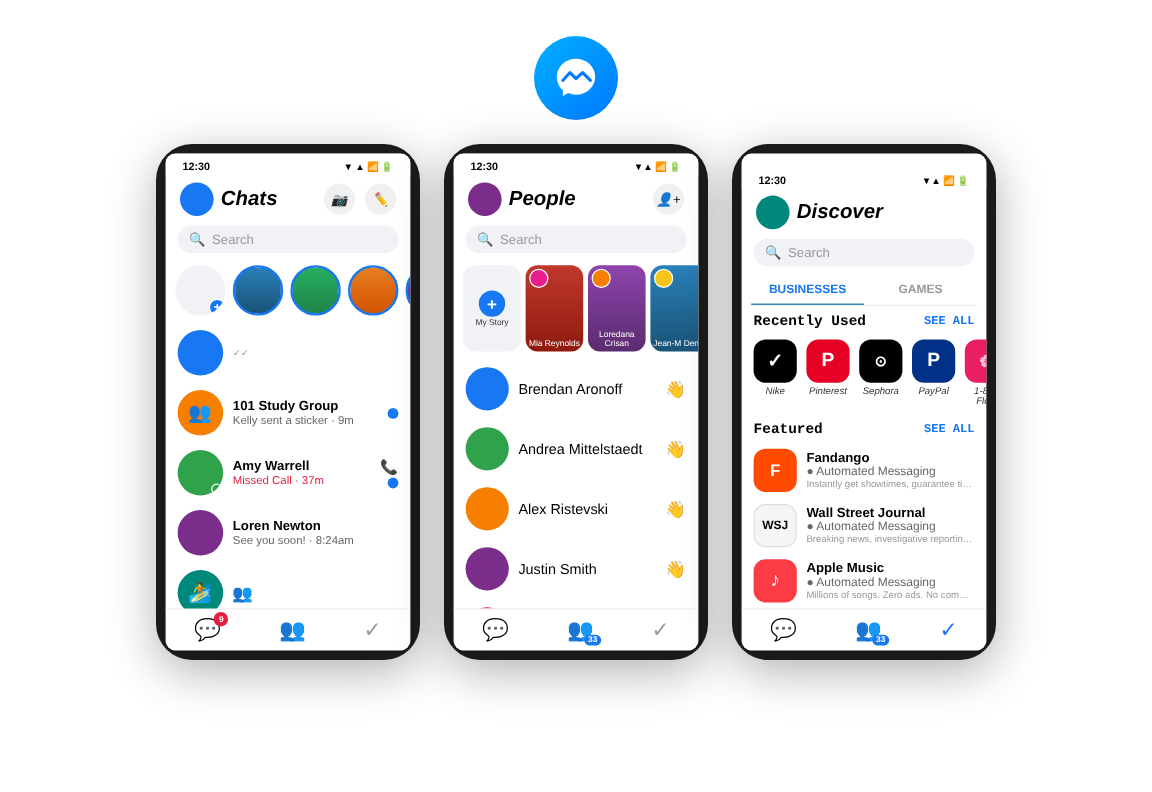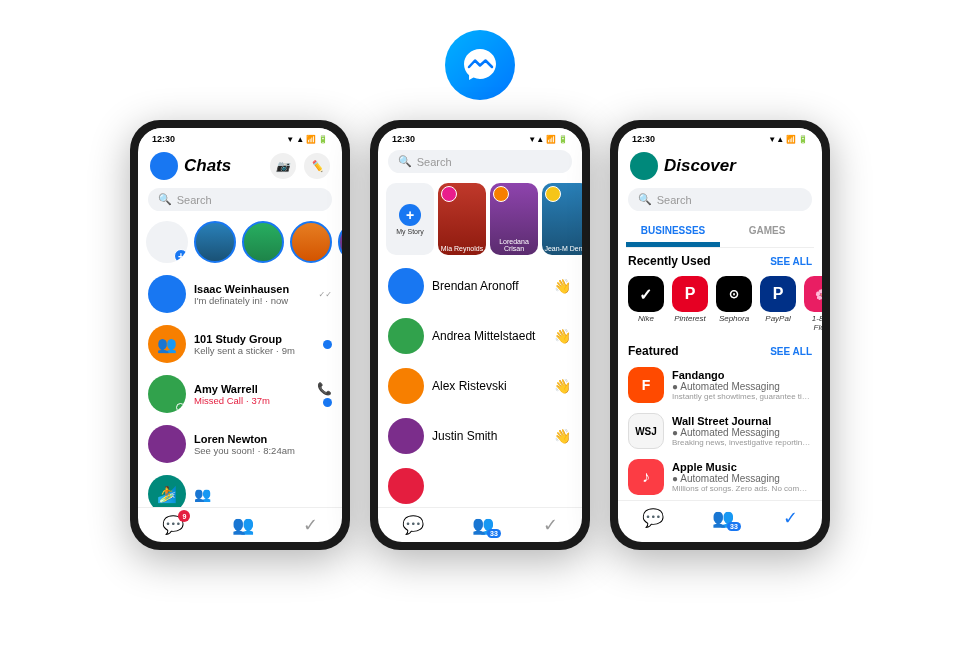--- a/index.html
+++ b/index.html
@@ -52,24 +52,25 @@
       border-radius: 30px;
       padding: 8px;
       box-shadow: 0 10px 40px rgba(0,0,0,0.3);
       position: relative;
       flex-shrink: 0;
     }
     .phone-screen {
       width: 100%;
       height: 100%;
       background: #fff;
-      border-radius: 24px;
+      border-radius: 8px;
       overflow: hidden;
       display: flex;
       flex-direction: column;
+      justify-content: flex-end;
     }
 
     
     .phone-top-bar {
       background: #fff;
       display: flex;
       justify-content: space-between;
       align-items: center;
       padding: 6px 14px 2px;
       font-size: 9px;
@@ -387,28 +388,29 @@
     .tab-item {
       flex: 1;
       text-align: center;
       padding: 6px 0;
       font-size: 10px;
       font-weight: 600;
       color: #999;
     }
     .tab-item.active {
       color: #1877f2;
-      border-bottom: 5px solid #0369a1;
+      border-bottom: 1px solid #0369a1;
     }
 
     .section-header {
       display: flex;
       justify-content: space-between;
       align-items: center;
       padding: 6px 10px 4px;
+      font-family: Liberation Mono, monospace;
     }
     .section-title {
       font-size: 12px;
       font-weight: 700;
       color: #000;
     }
     .see-all {
       font-size: 10px;
       color: #1877f2;
       font-weight: 600;
@@ -544,24 +546,20 @@
         </div>
         <div class="story-item sc-blue" style="background:linear-gradient(180deg,#2980b9,#1a5276);"></div>
         <div class="story-item sc-green" style="background:linear-gradient(180deg,#27ae60,#1e8449);"></div>
         <div class="story-item sc-orange" style="background:linear-gradient(180deg,#e67e22,#d35400);"></div>
         <div class="story-item sc-purple" style="background:linear-gradient(180deg,#8e44ad,#5b2c6f);"></div>
       </div>
 
       <div class="chat-list">
         <div class="chat-item">
           <div class="chat-avatar av-blue"></div>
-          <div class="chat-info">
-            <div class="chat-name">Isaac Weinhausen</div>
-            <div class="chat-preview">I'm definately in! · now</div>
-          </div>
           <div class="chat-meta">
             <span>✓✓</span>
           </div>
         </div>
         <div class="chat-item">
           <div class="chat-avatar av-orange" style="display:flex;align-items:center;justify-content:center;font-size:16px;">👥</div>
           <div class="chat-info">
             <div class="chat-name">101 Study Group</div>
             <div class="chat-preview">Kelly sent a sticker · 9m</div>
           </div>
@@ -618,20 +616,29 @@
 
       <div class="phone-top-bar">
         <span>12:30</span>
         <div class="status-icons">
           <span>▼▲</span>
           <span>📶</span>
           <span>🔋</span>
         </div>
       </div>
 
+      <div class="app-header">
+        <div class="app-header-left">
+          <div class="header-avatar av-purple"></div>
+          <span class="header-title">People</span>
+        </div>
+        <div class="header-icons">
+          <div class="icon-circle">👤+</div>
+        </div>
+      </div>
 
       <div class="search-bar">
         <span class="search-icon-small">🔍</span>
         <span>Search</span>
       </div>
 
       <div class="stories-grid">
         <div class="story-card add-story-card">
           <div class="plus-circle">+</div>
           <span class="add-label">My Story</span>

